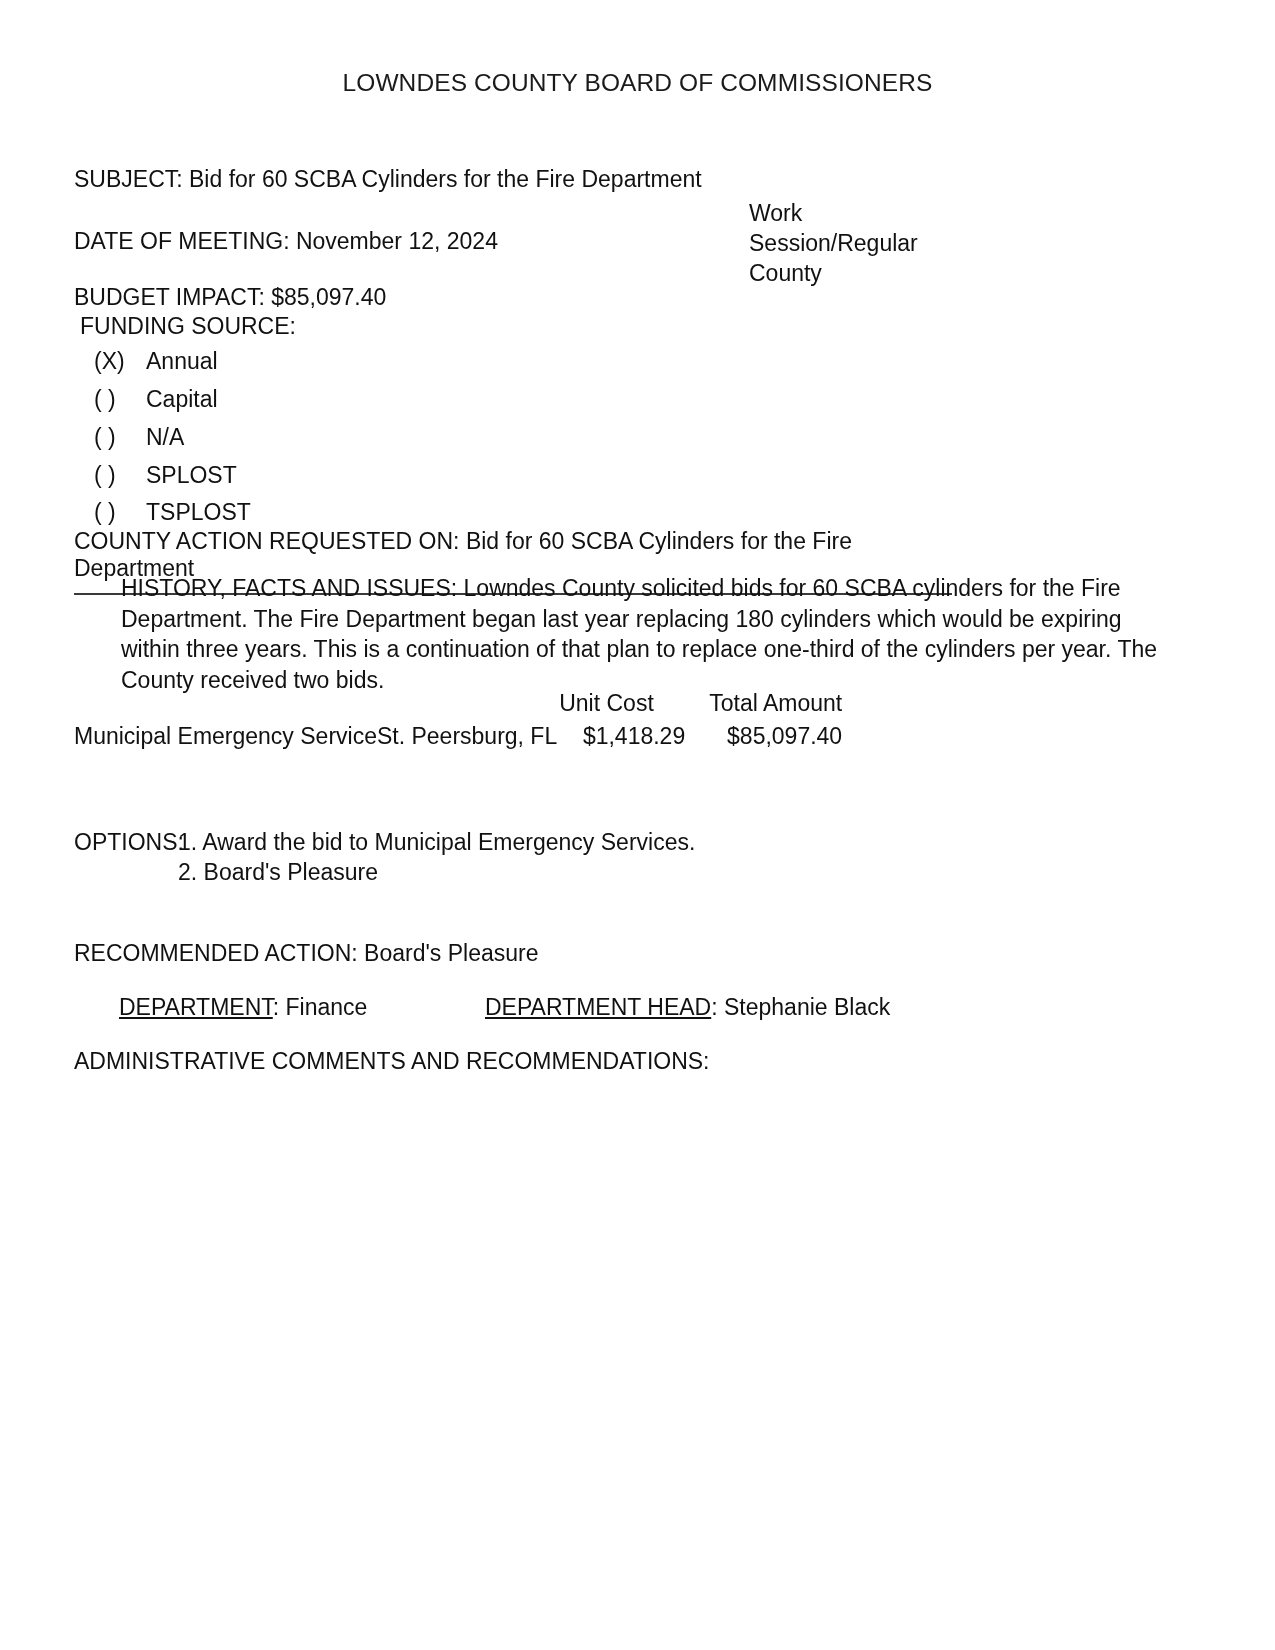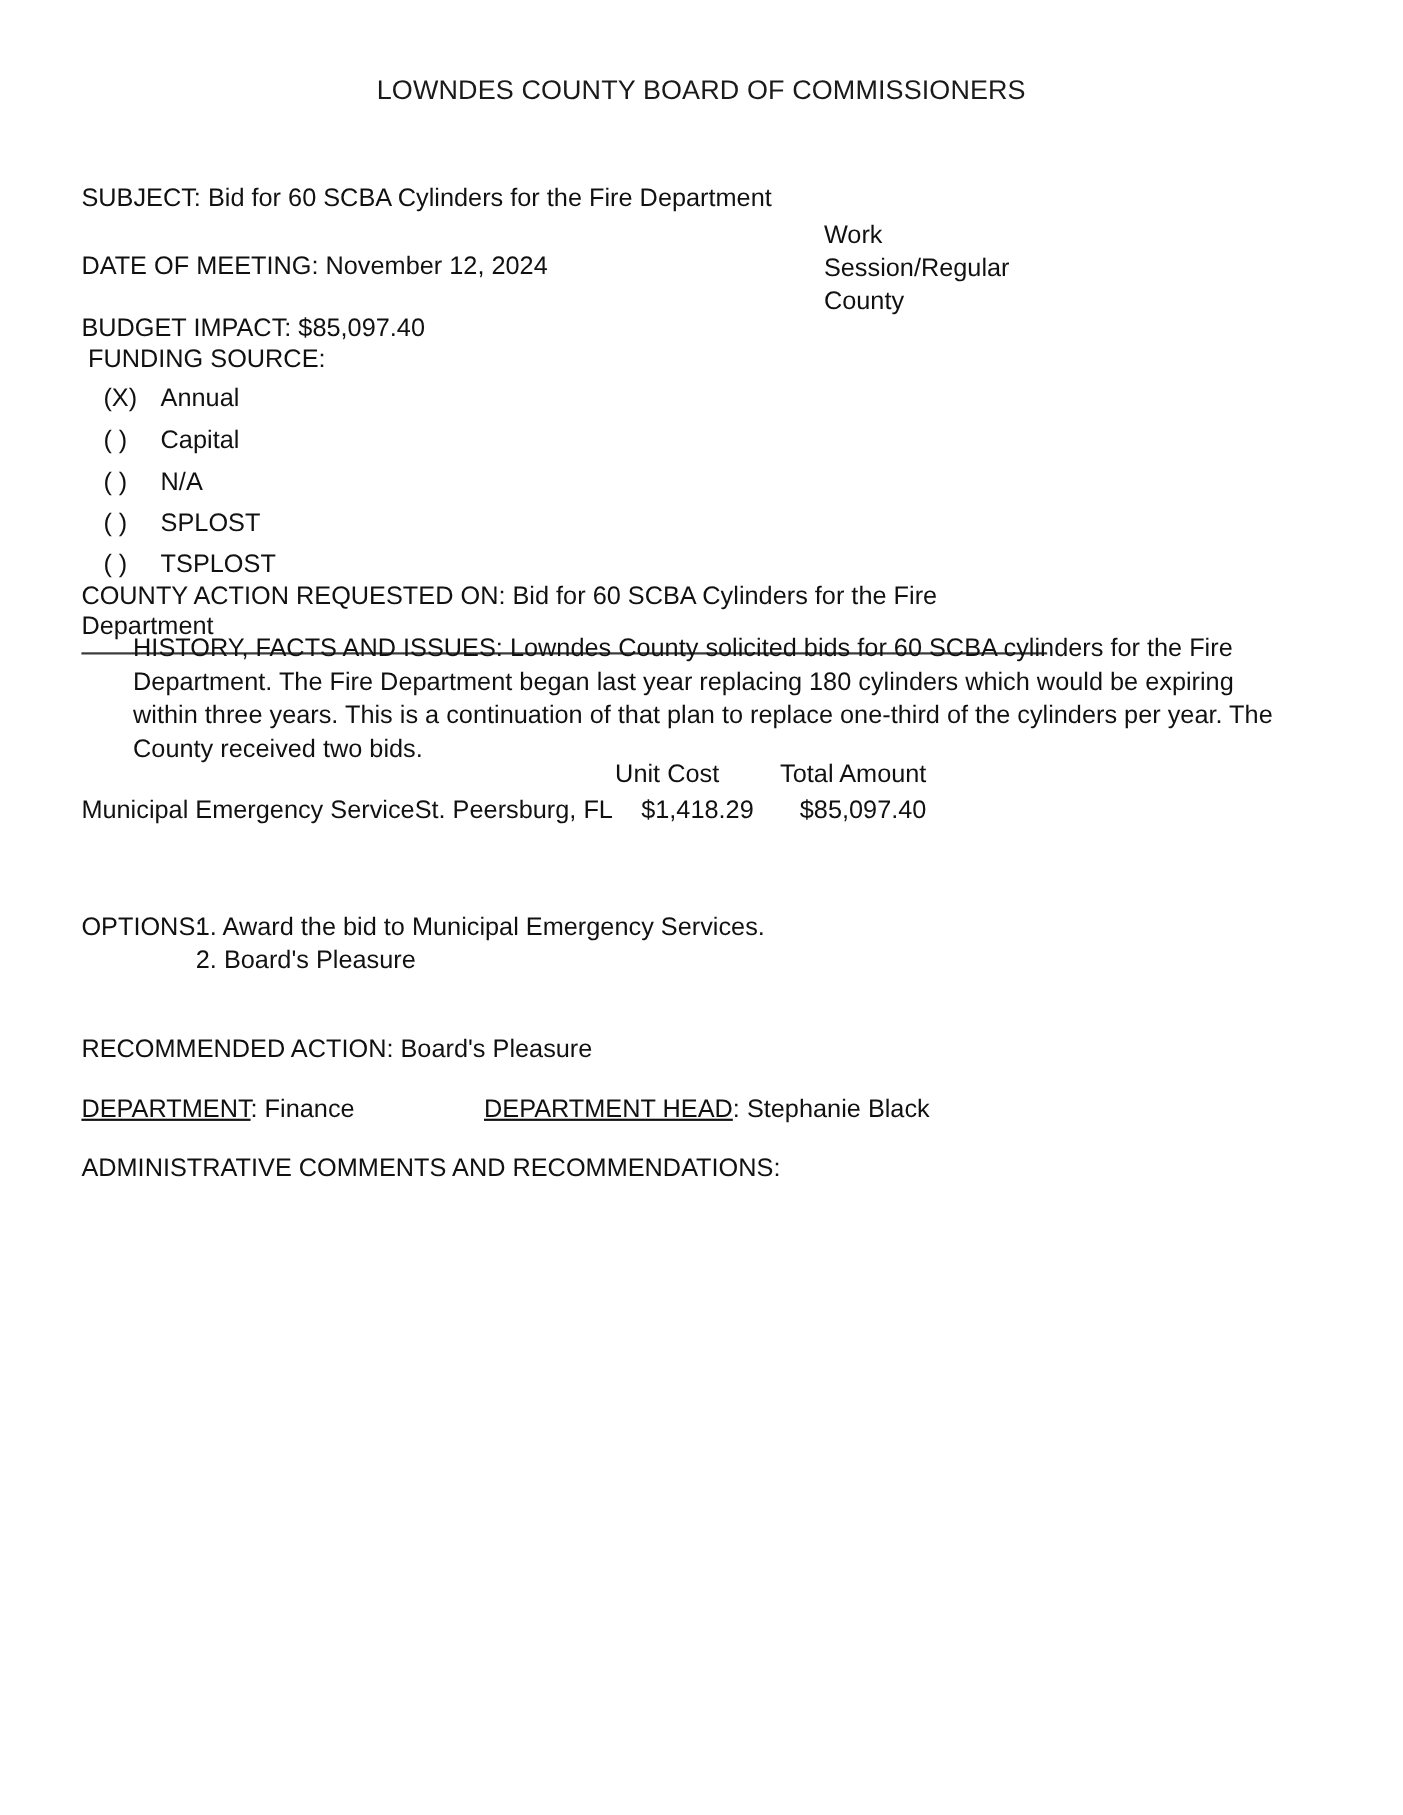--- a/index.html
+++ b/index.html
@@ -146,21 +146,21 @@
   }
   .dept-row {
     position: absolute;
     top: 994px;
     left: 0;
     width: 1000px;
     font-size: 23px;
   }
   .dept-row .dept-left { position: absolute; left: 0; top: 0; }
   .dept-row .dept-right { position: absolute; left: 366px; top: 0; }
-  .u { text-decoration: underline; text-underline-offset: 2px; }
+  .u { text-decoration: underline; text-underline-offset: 2px; margin-left: 45px; }
   .admin {
     position: absolute;
     top: 1048px;
     left: 0;
     font-size: 23px;
   }
 </style>
 </head>
 <body>
 

